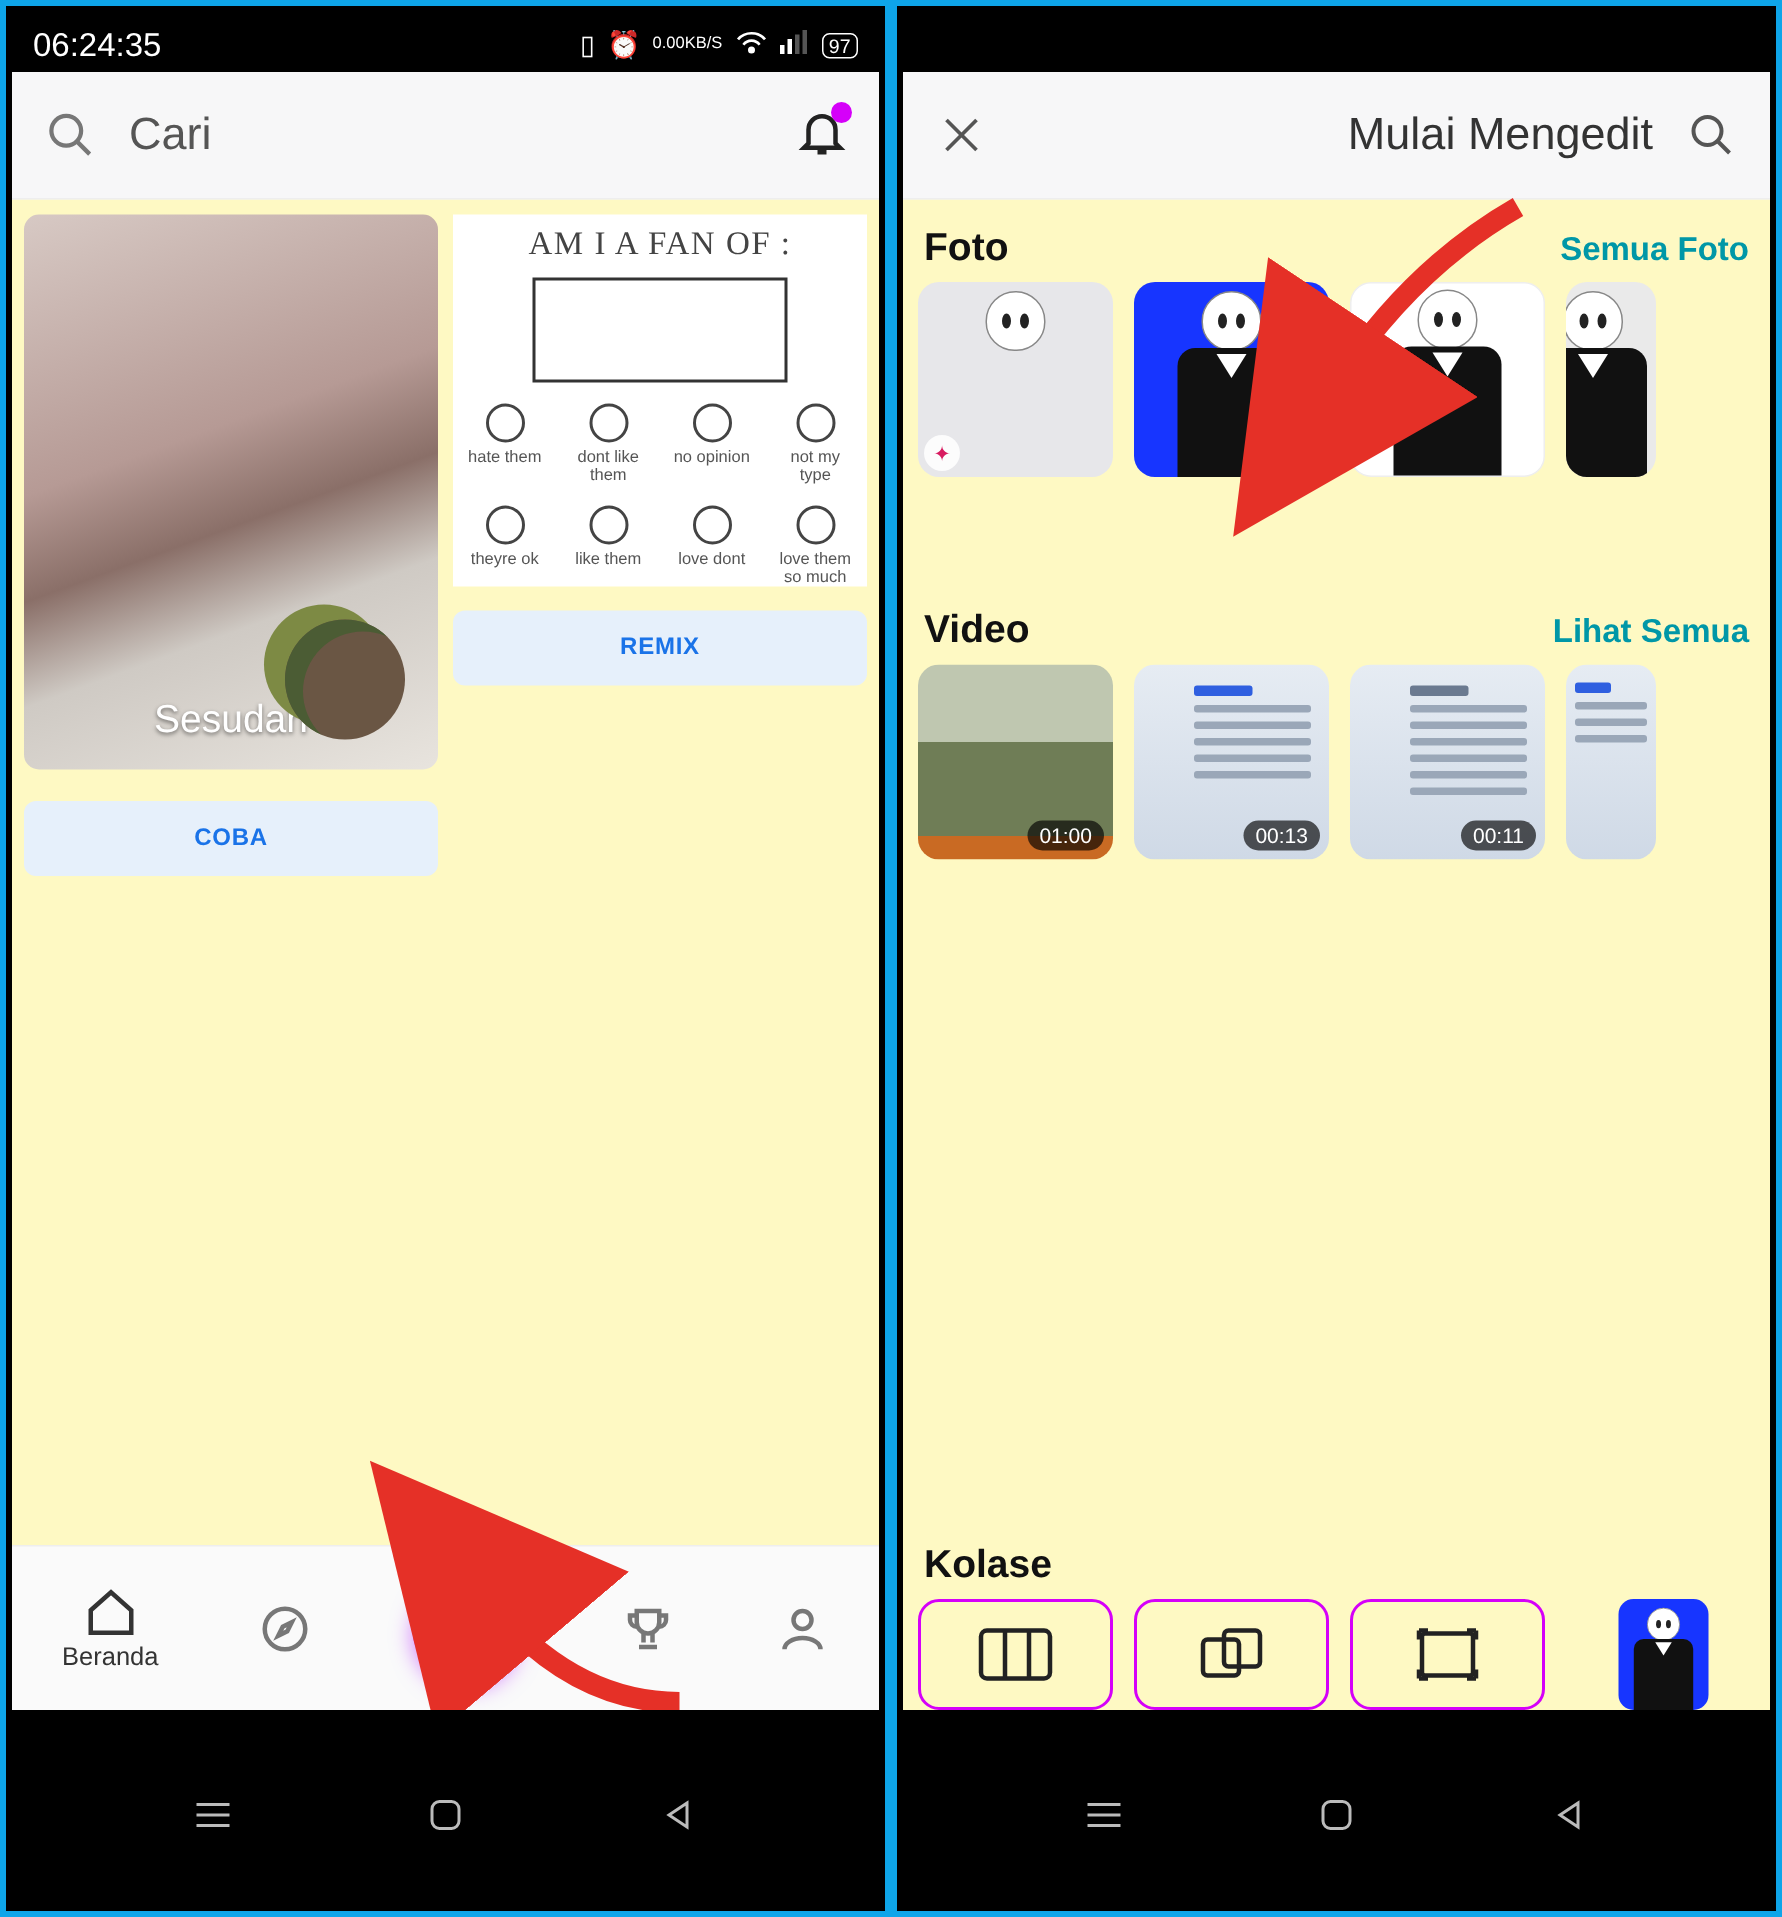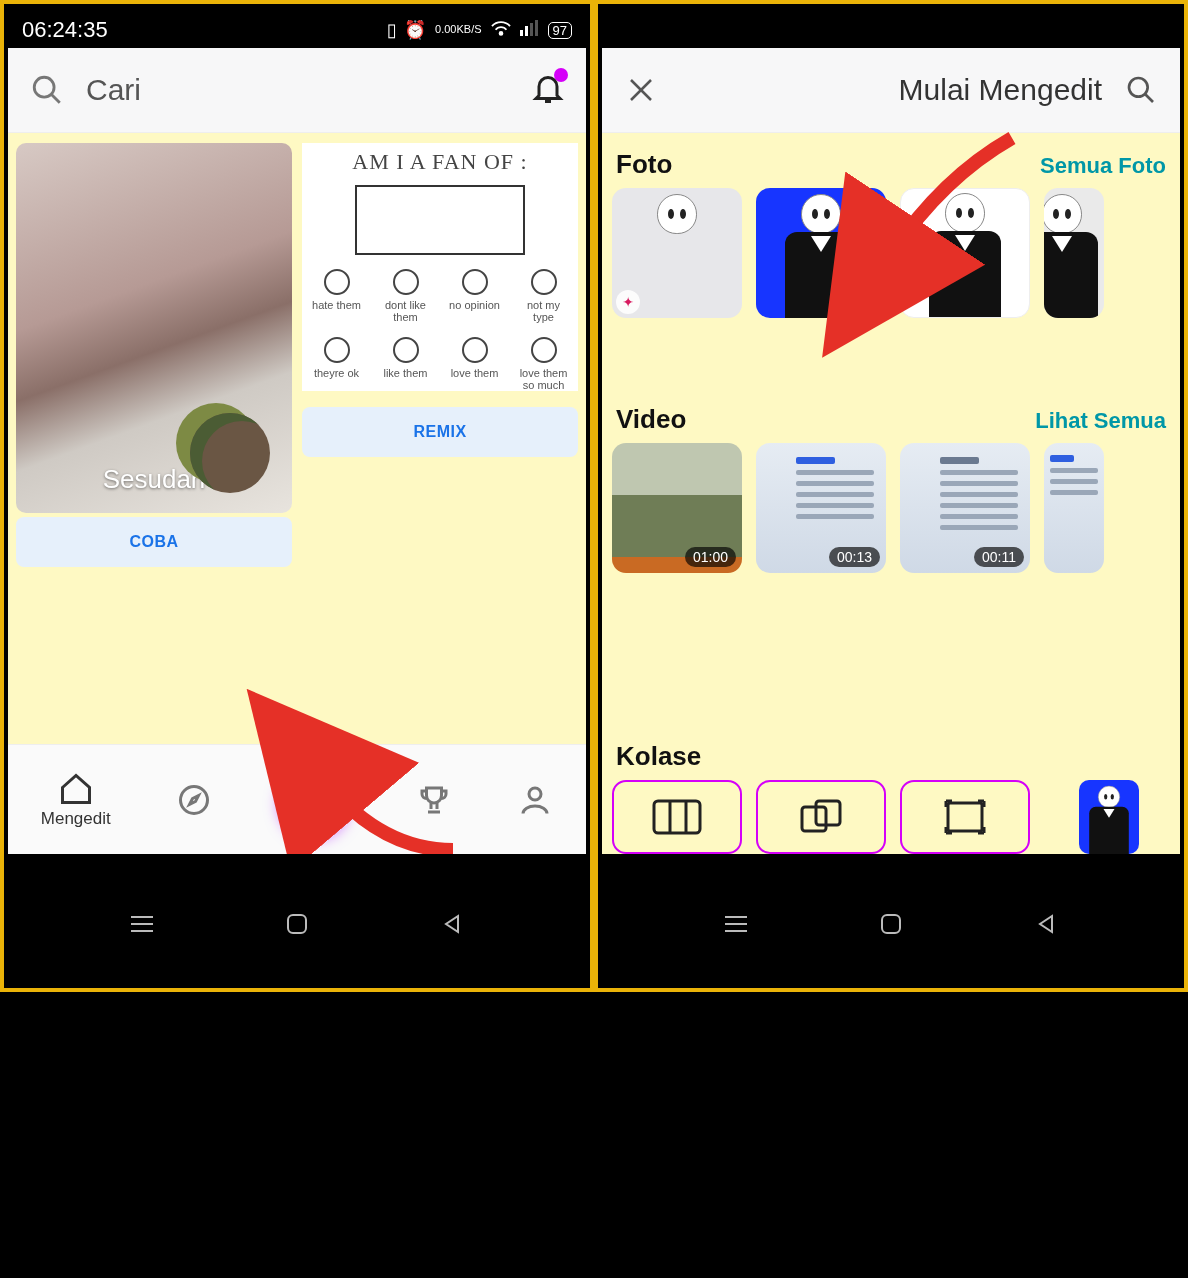--- a/index.html
+++ b/index.html
@@ -5,24 +5,24 @@
   * { box-sizing: border-box; margin: 0; padding: 0; }
   body {
     font-family: -apple-system, Helvetica, Arial, sans-serif;
     width: 1188px;
     height: 1278px;
     background: #000;
     display: flex;
   }
   .phone {
     width: 594px;
-    height: 992px;
+    height: 1278px;
     background: #000;
     position: relative;
-    border: 4px solid #eab308;
+    border: 4px solid #0ea5e9;
   }
   .screen {
     position: absolute;
     top: 44px;
     left: 4px;
     right: 4px;
     bottom: 134px;
     background: #fef9c3;
     overflow: hidden;
   }
@@ -90,21 +90,21 @@
     position:absolute; bottom:20px; right:22px;
     width:80px; height:80px; border-radius:50%;
     background:#6a5644;
     box-shadow: 12px 8px 0 0 #4b5c34 inset, -14px -10px 0 0 #7d8a44;
   }
   .img1 .overlay {
     position:absolute; bottom:18px; left:0; right:0; text-align:center;
     color:#fff; font-size:26px; font-weight:500; text-shadow:0 1px 3px rgba(0,0,0,.5);
   }
   .btn {
-    margin-top:4px;
+    margin-top:21px;
     height:50px;
     background:#e6f0fb;
     border-radius:8px;
     display:flex; align-items:center; justify-content:center;
     color:#1a73e8;
     font-weight:600;
     letter-spacing:.5px;
   }
   .quizcard {
     background:#fff;
@@ -299,38 +299,38 @@
             <div class="qopt">
                 <div class="circ"></div>
                 <span>theyre ok</span>
               </div>
             <div class="qopt">
                 <div class="circ"></div>
                 <span>like them</span>
               </div>
             <div class="qopt">
                 <div class="circ"></div>
-                <span>love them</span>
+                <span>love dont</span>
               </div>
             <div class="qopt">
                 <div class="circ"></div>
                 <span>love them so much</span>
               </div>
           </div>
         </div>
         <div class="btn" style="margin-top:16px">REMIX</div>
       </div>
     </div>
 
     <div class="bottomnav">
       <div class="navitem">
         <svg viewBox="0 0 24 24" fill="none" stroke="#333" stroke-width="2" class="icn">
             <path d="M3 11 L12 3 L21 11 V21 H3 Z"></path>
           </svg>
-        <span class="lbl">Mengedit</span>
+        <span class="lbl">Beranda</span>
       </div>
       <div class="navitem">
         <svg viewBox="0 0 24 24" fill="none" stroke="#777" stroke-width="2" class="icn">
             <circle cx="12" cy="12" r="9"></circle>
             <path d="M15 9 L11 11 L9 15 L13 13 Z"></path>
           </svg>
       </div>
       <div class="fab">
         <span>+</span>
       </div>

